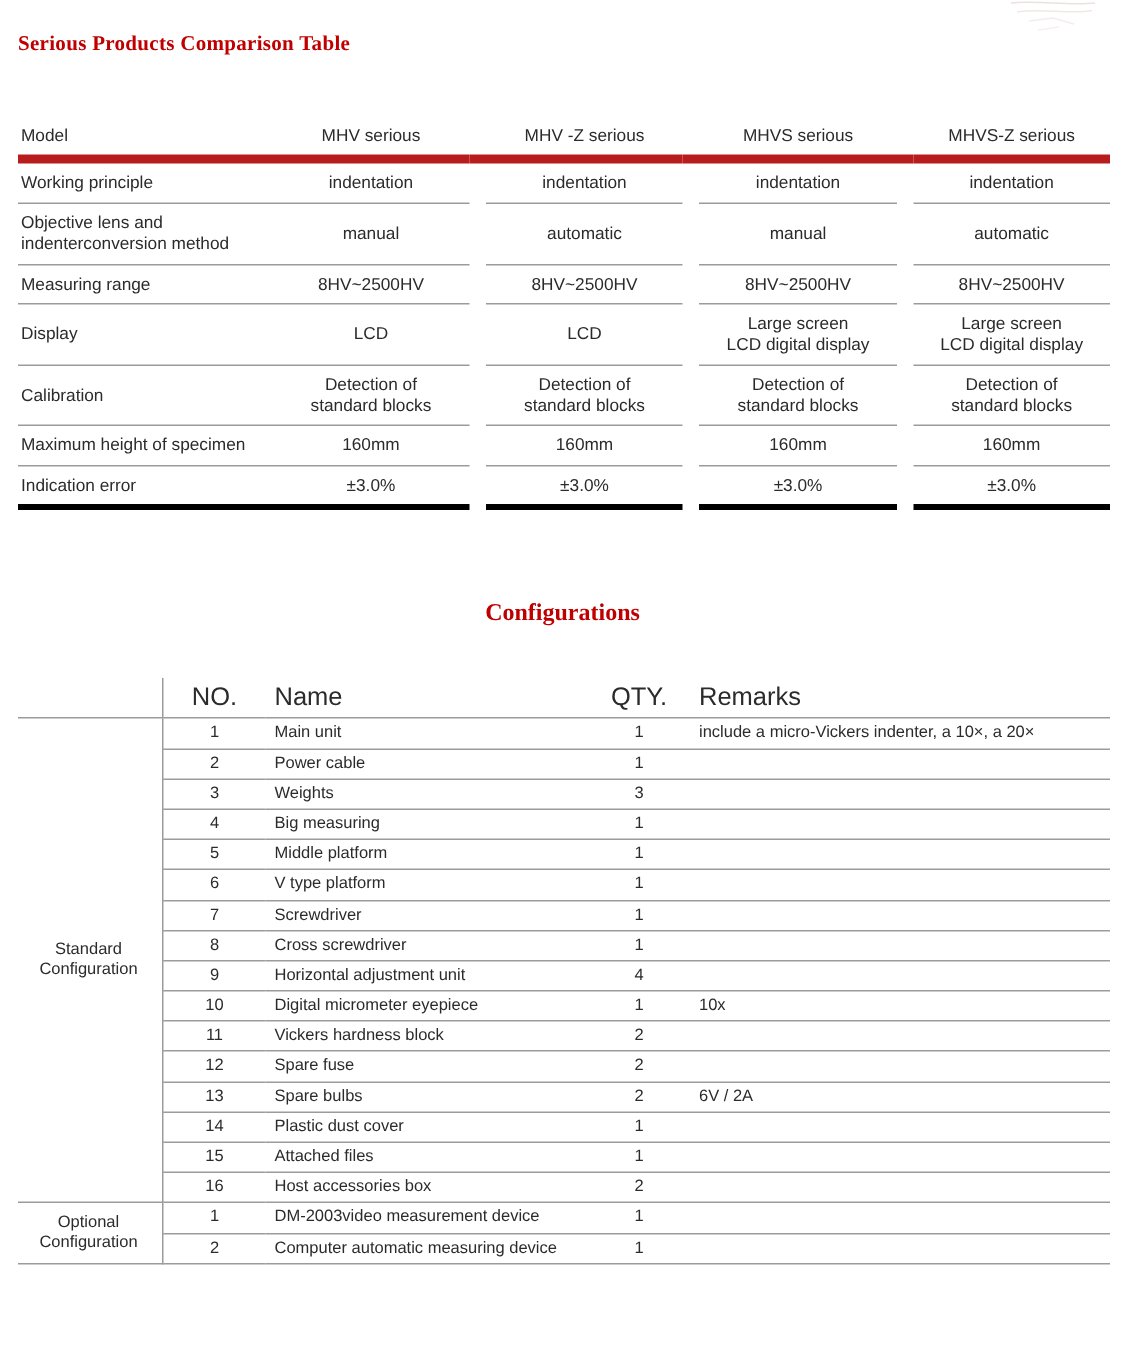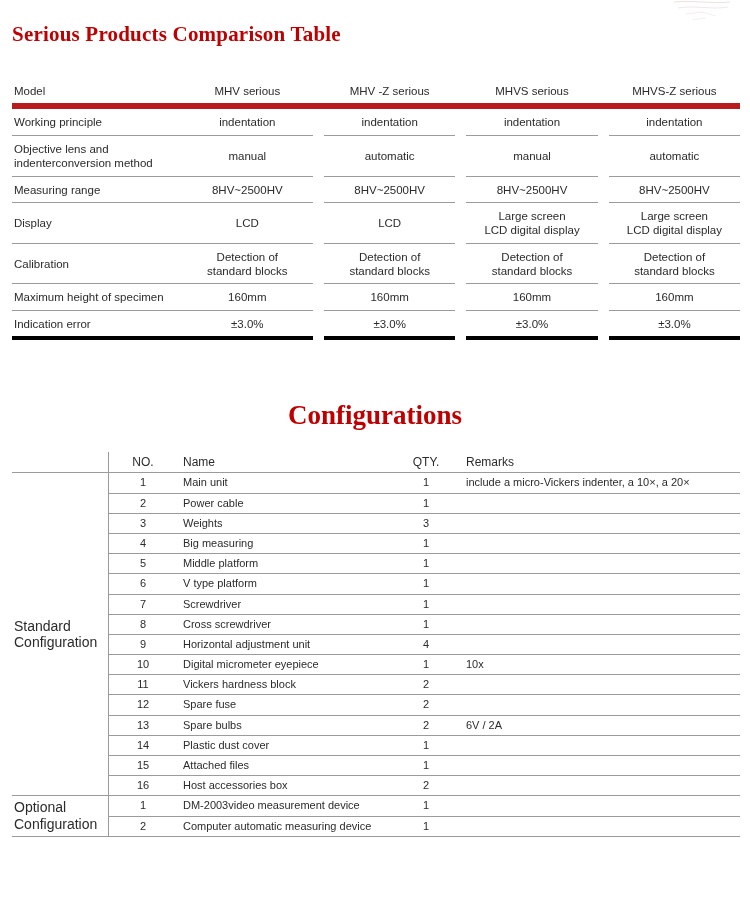--- a/index.html
+++ b/index.html
@@ -31,34 +31,34 @@
     opacity: 0.35;
   }
 
   
   .title-main {
     position: absolute;
     left: 12px;
     top: 22px;
     font-family: "Liberation Serif", serif;
     font-weight: bold;
-    font-size: 21px;
+    font-size: 14px;
     color: #c00000;
     letter-spacing: 0.2px;
     text-align: center;
   }
   .title-config {
     position: absolute;
     left: 0;
     right: 0;
     top: 400px;
     text-align: center;
     font-family: "Liberation Serif", serif;
     font-weight: bold;
-    font-size: 27px;
+    font-size: 16px;
     color: #c00000;
   }
 
   
   .cmp {
     position: absolute;
     left: 12px;
     top: 78px;
     width: 728px;
     border-collapse: collapse;
@@ -105,30 +105,30 @@
     color: #2b2b2b;
   }
   .cfg td, .cfg th {
     border-bottom: 1px solid #9b9b9b;
     padding: 3px 4px 3px 4px;
     font-weight: normal;
     line-height: 1.2;
     vertical-align: middle;
   }
   .cfg th {
-    font-size: 12px;
+    font-size: 17px;
     text-align: left;
   }
   .cfg .c-group {
     width: 90px;
-    text-align: left;
+    text-align: center;
     vertical-align: middle;
     border-bottom: 1px solid #9b9b9b;
     border-right: 1px solid #9b9b9b;
-    font-size: 14px;
+    font-size: 11px;
     padding-left: 2px;
   }
   .cfg .c-no {
     width: 60px;
     text-align: center;
   }
   .cfg .c-name {
     width: 205px;
     text-align: left;
     padding-left: 6px;

